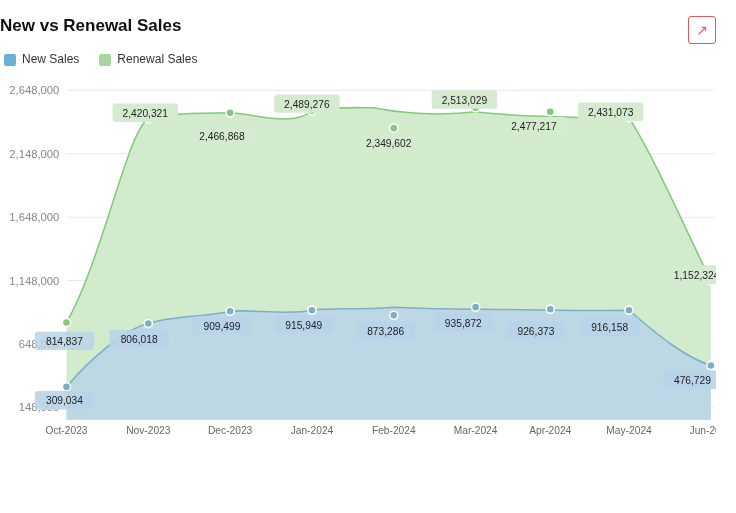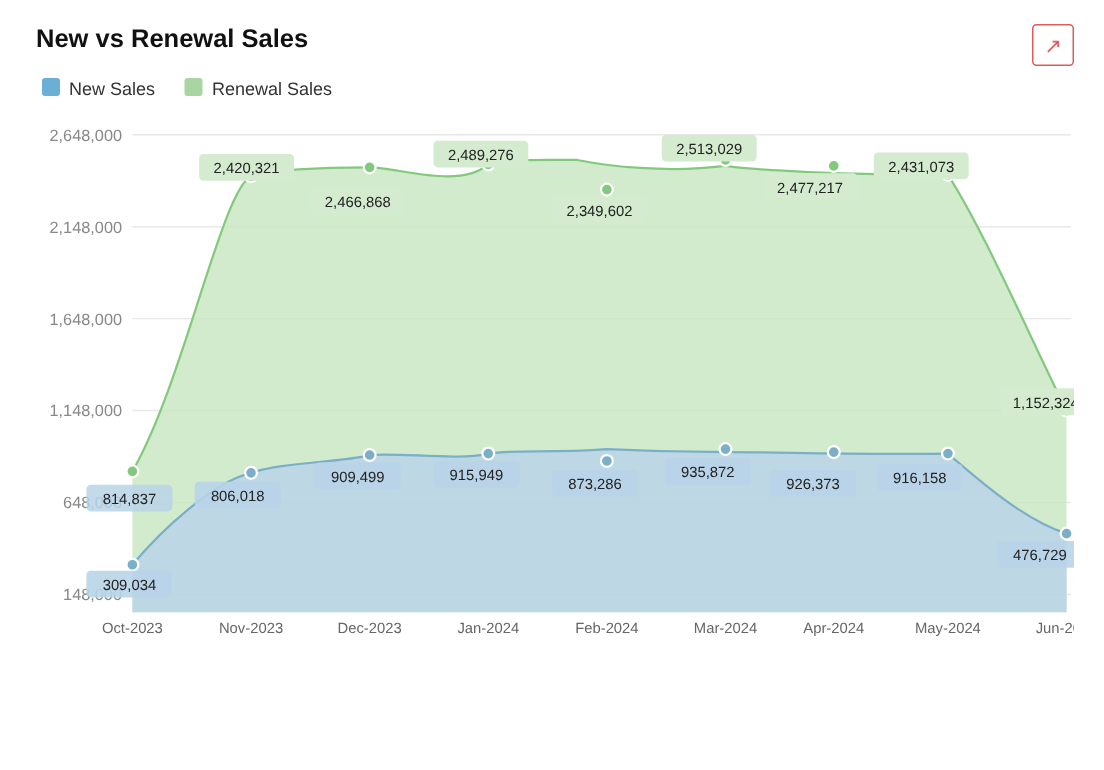--- a/index.html
+++ b/index.html
@@ -6,21 +6,21 @@
     body {
       font-family: -apple-system, BlinkMacSystemFont, 'Segoe UI', sans-serif;
       background: #fff;
       width: 736px;
       height: 513px;
       overflow: hidden;
     }
     .chart-container {
       width: 736px;
       height: 513px;
-      padding: 16px 20px 16px 24px;
+      padding: 16px 20px 16px 0;
       position: relative;
       background: #fff;
     }
     .chart-header {
       display: flex;
       justify-content: space-between;
       align-items: flex-start;
       margin-bottom: 8px;
     }
     .chart-title {
@@ -41,21 +41,21 @@
       font-size: 14px;
     }
     .legend {
       display: flex;
       gap: 20px;
       margin-bottom: 10px;
       margin-left: 4px;
     }
     .legend-item {
       display: flex;
-      align-items: flex-start;
+      align-items: flex-end;
       gap: 6px;
       font-size: 12px;
       color: #333;
     }
     .legend-dot {
       width: 12px;
       height: 12px;
       border-radius: 2px;
     }
     .legend-dot.new-sales { background: #6baed6; }

